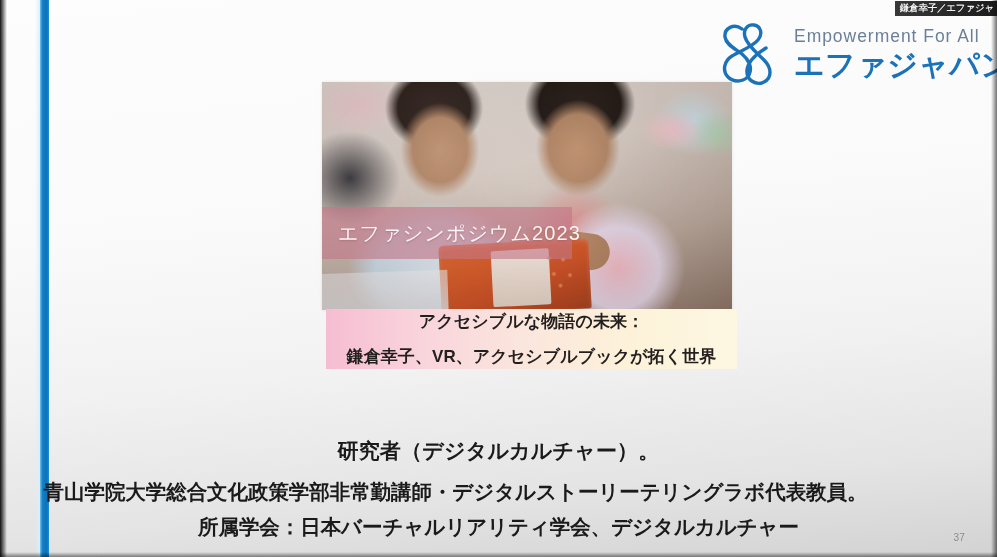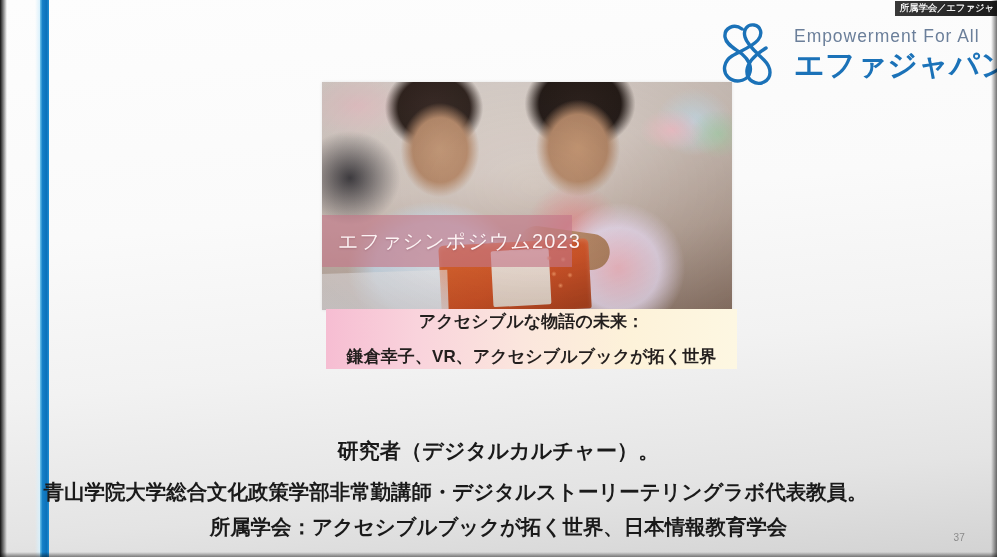--- a/index.html
+++ b/index.html
@@ -225,21 +225,20 @@
   
   #event-band {
     position: absolute;
     left: 0;
     top: 125px;
     width: 250px;
     height: 52px;
     background: rgba(196,118,136,.62);
     display: flex;
     align-items: center;
-    margin-top: 8px;
   }
   #event-band-text {
     color: #fdf3f4;
     font-size: 20px;
     letter-spacing: .055em;
     padding-left: 16px;
     white-space: nowrap;
     text-shadow: 0 1px 2px rgba(120,60,75,.35);
   }
 
@@ -389,27 +388,27 @@
       </div>
     </div>
 
     <div id="caption-box">
       <div class="caption-line">アクセシブルな物語の未来：</div>
       <div class="caption-line">鎌倉幸子、VR、アクセシブルブックが拓く世界</div>
     </div>
 
     <div id="speaker-role">研究者（デジタルカルチャー）。</div>
     <div id="speaker-affiliation">青山学院大学総合文化政策学部非常勤講師・デジタルストーリーテリングラボ代表教員。</div>
-    <div id="speaker-societies">所属学会：アクセシブルブックが拓く世界、日本情報教育学会</div>
+    <div id="speaker-societies">所属学会：日本バーチャルリアリティ学会、デジタルカルチャー</div>
 
     <div id="page-number">37</div>
 
   </div>
 
   <div id="vignette-left"></div>
   <div id="vignette-right"></div>
   <div id="vignette-bottom"></div>
 
   <div id="participant-label">
-    <span id="participant-label-text">所属学会／エファジャ</span>
+    <span id="participant-label-text">鎌倉幸子／エファジャ</span>
   </div>
 
 </div>
 
 </body></html>

